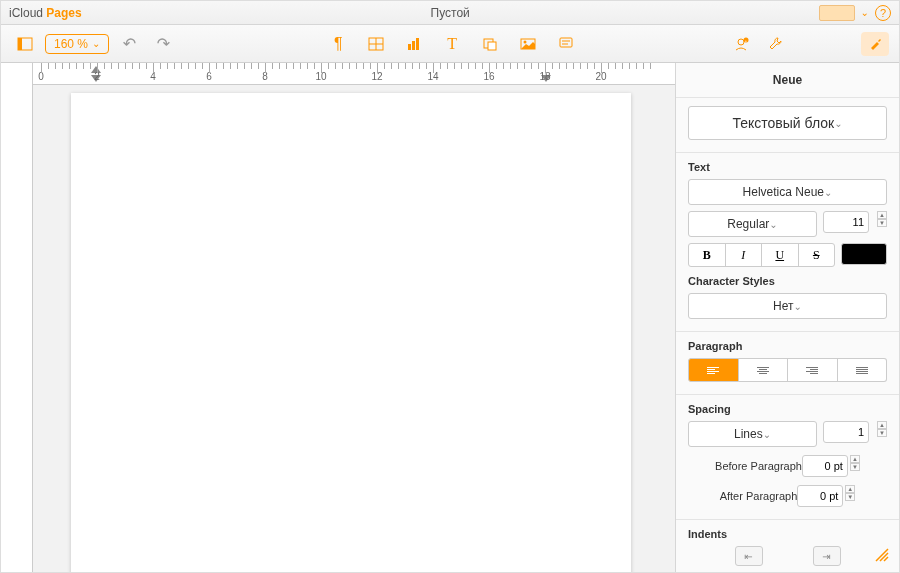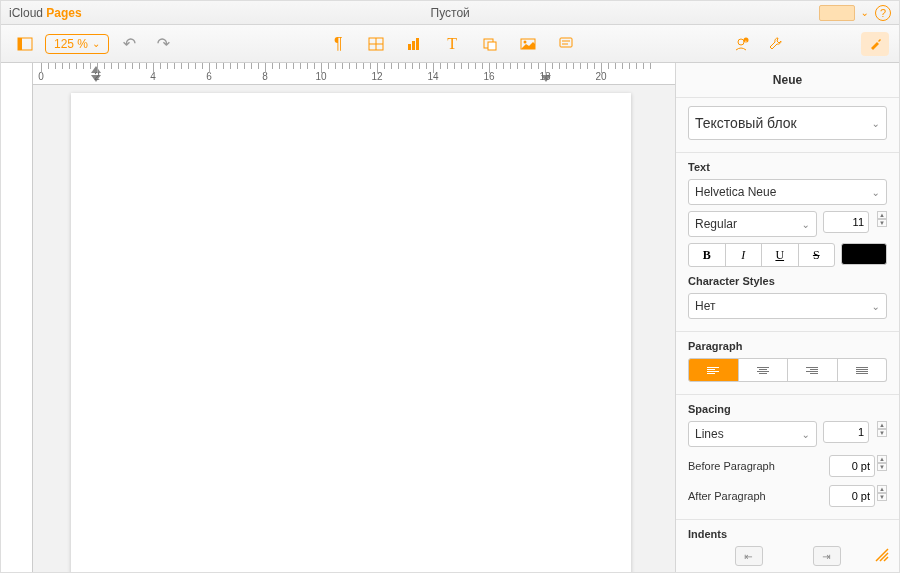--- a/index.html
+++ b/index.html
@@ -31,40 +31,40 @@
 .ruler .markerB { border-top:none;border-bottom:7px solid #888; top:3px; }
 .vstrip { position:absolute; left:0; top:0; width:32px; bottom:0; background:#fff; border-right:1px solid #ccc; }
 .page { position:absolute; left:70px; top:30px; width:560px; height:780px; background:#fff; box-shadow:0 1px 4px rgba(0,0,0,.2); }
 
 .sidebar { width:224px; background:#fafafa; border-left:1px solid #d6d6d6; overflow-y:auto; position:relative; }
 .sidebar::-webkit-scrollbar { width:12px; }
 .sidebar::-webkit-scrollbar-thumb { background:#c8c8c8; border-radius:6px; border:3px solid #fafafa; }
 .panel-title { text-align:center; font-size:12px; font-weight:600; padding:10px 0; color:#333; }
 .section { padding:8px 12px 12px; border-top:1px solid #e4e4e4; }
 .section h4 { font-size:11px; font-weight:600; color:#333; margin-bottom:6px; }
-.sel { width:100%; height:26px; border:1px solid #ccc; border-radius:3px; background:#fff; font-size:12px; padding:4px 6px; display:flex; align-items:center; justify-content:space-between; color:#333; }
+.sel { width:100%; height:26px; border:1px solid #ccc; border-radius:3px; background:#fff; font-size:12px; padding:4px 6px; display:flex; align-items:center; justify-content:center; color:#333; }
 .sel.big { height:34px; font-size:14px; }
 .row { display:flex; gap:6px; margin-top:6px; }
 .numbox { width:46px; height:22px; border:1px solid #ccc; border-radius:3px; background:#fff; display:flex; align-items:center; justify-content:flex-end; padding:0 4px; font-size:11px; position:relative; }
 .stepper { display:flex; flex-direction:column; margin-left:2px; }
 .stepper span { font-size:6px; line-height:6px; color:#777; border:1px solid #ccc; width:10px; text-align:center; }
 .btnrow { display:flex; border:1px solid #ccc; border-radius:3px; overflow:hidden; background:#fff; }
 .btnrow > div { flex:1; height:22px; display:flex; align-items:center; justify-content:center; border-right:1px solid #ccc; font-size:12px; font-family:Georgia,serif; }
 .btnrow > div:last-child { border-right:none; }
 .swatch { width:46px; height:22px; background:#000; border:1px solid #ccc; border-radius:3px; }
 .align { display:flex; }
 .align > div { flex:1; height:24px; border:1px solid #ccc; border-left:none; display:flex; align-items:center; justify-content:center; background:#fff; }
 .align > div:first-child { border-left:1px solid #ccc; border-radius:3px 0 0 3px; }
 .align > div:last-child { border-radius:0 3px 3px 0; }
 .align .on { background:#ff9500; }
 .alignicon { display:flex; flex-direction:column; gap:1px; }
 .alignicon span { height:1px; background:#777; }
 .on .alignicon span { background:#fff; }
 .label { font-size:11px; color:#333; }
-.sprow { display:flex; justify-content:space-between; align-items:center; margin-top:8px; }
+.sprow { display:flex; justify-content:center; align-items:center; margin-top:8px; }
 .indentbtns { display:flex; gap:50px; justify-content:center; margin-top:6px; }
 .indentbtn { width:28px;height:20px;border:1px solid #ccc;border-radius:3px;background:#f5f5f5;display:flex;align-items:center;justify-content:center;font-size:10px;color:#888; }
 .corner { position:absolute; right:6px; bottom:6px; width:22px;height:22px; display:flex;align-items:center;justify-content:center; }
 .corner svg { width:16px;height:16px; }
 </style>
 </head>
 <body>
 
 <div class="titlebar">
   <span class="brand"><span>iCloud </span><b>Pages</b></span>
@@ -77,21 +77,21 @@
 </div>
 
 <div class="toolbar">
   <div class="tbtn">
       <svg viewBox="0 0 16 16">
         <rect x="1" y="2" width="14" height="12" fill="none" stroke="#ff9500"></rect>
         <rect x="1" y="2" width="4" height="12" fill="#ff9500"></rect>
       </svg>
     </div>
   <div class="zoom">
-      <span>125 %</span>
+      <span>160 %</span>
       <span class="chev">⌄</span>
     </div>
   <div class="tbtn" style="color:#999">↶</div>
   <div class="tbtn" style="color:#999">↷</div>
   <div class="spacer"></div>
   <div class="toolgroup">
     <div class="tbtn">¶</div>
     <div class="tbtn">
         <svg viewBox="0 0 16 16">
           <rect x="1" y="2" width="14" height="12" fill="none" stroke="#ff9500"></rect>

